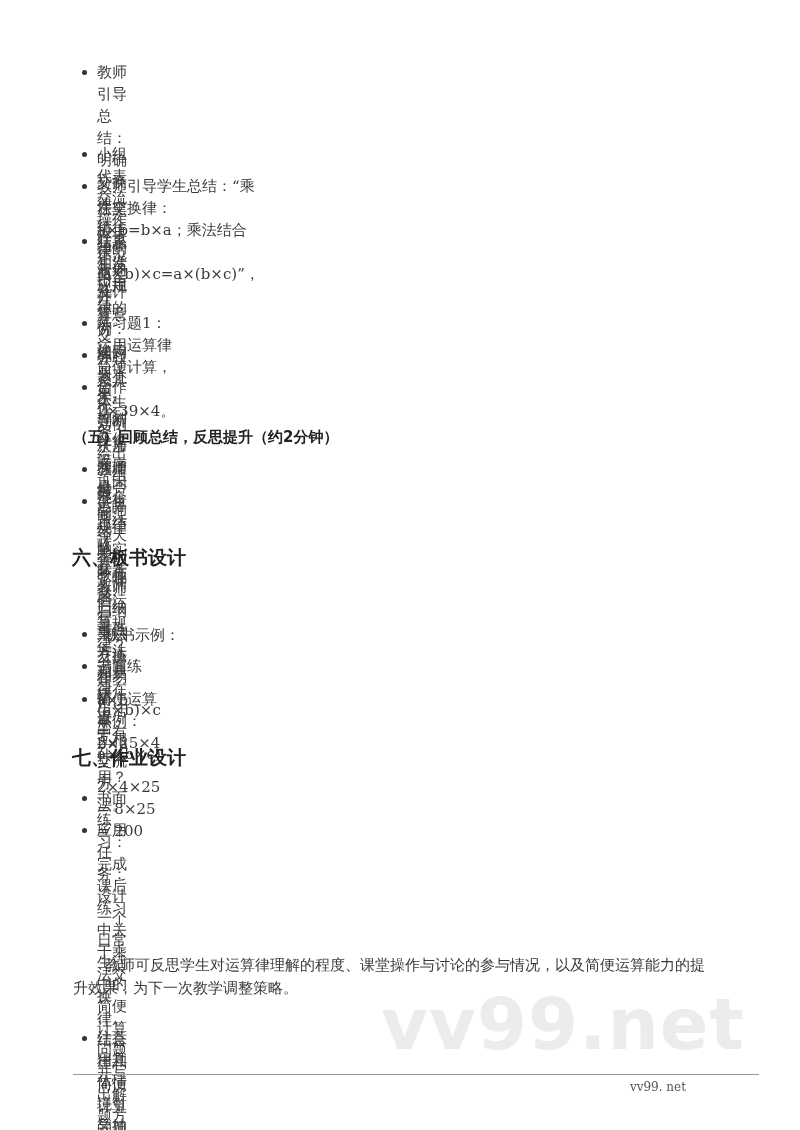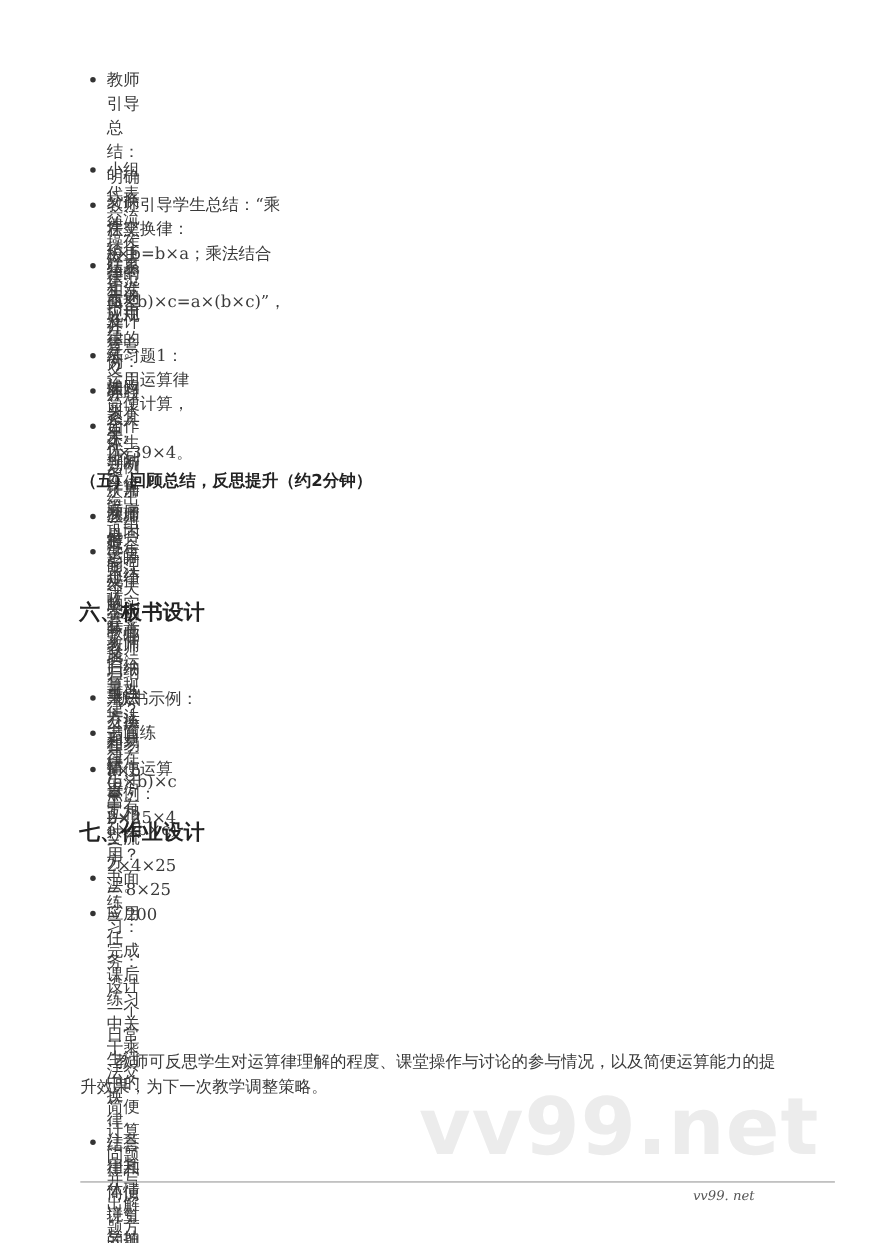--- a/index.html
+++ b/index.html
@@ -11,21 +11,21 @@
   .bullet { position: absolute; left: 66px; font-size: 15px; line-height: 22px; color: #3a3a3a; }
   .bullet .dot { display: inline-block; width: 5px; height: 5px; border-radius: 50%; background: #333;
                  position: absolute; left: 0; top: 9px; }
   .bullet .txt { position: absolute; left: 15px; }
   .sub-h { position: absolute; left: 57px; font-size: 15px; font-weight: bold; color: #222; line-height: 22px;
            font-family: "DejaVu Sans", "Liberation Sans", sans-serif; }
   .sec-h { position: absolute; left: 56px; font-size: 19px; font-weight: bold; color: #222; line-height: 26px;
            font-family: "DejaVu Sans", "Liberation Sans", sans-serif; }
   .plain { position: absolute; font-size: 15px; line-height: 22px; color: #3a3a3a; margin-top: 37px; }
   .hr { position: absolute; left: 57px; top: 1074px; width: 686px; height: 1px; background: #999; }
-  .footer { position: absolute; right: 58px; top: 1080px; font-size: 12px; font-style: italic; color: #555; }
+  .footer { position: absolute; right: 58px; top: 1080px; font-size: 12px; color: #555; }
 </style>
 </head>
 <body>
 
 <div class="page">
 
   <div class="watermark">vv99.net</div>
 
   <div class="bullet" style="top:61px">
     <span class="dot"></span>

